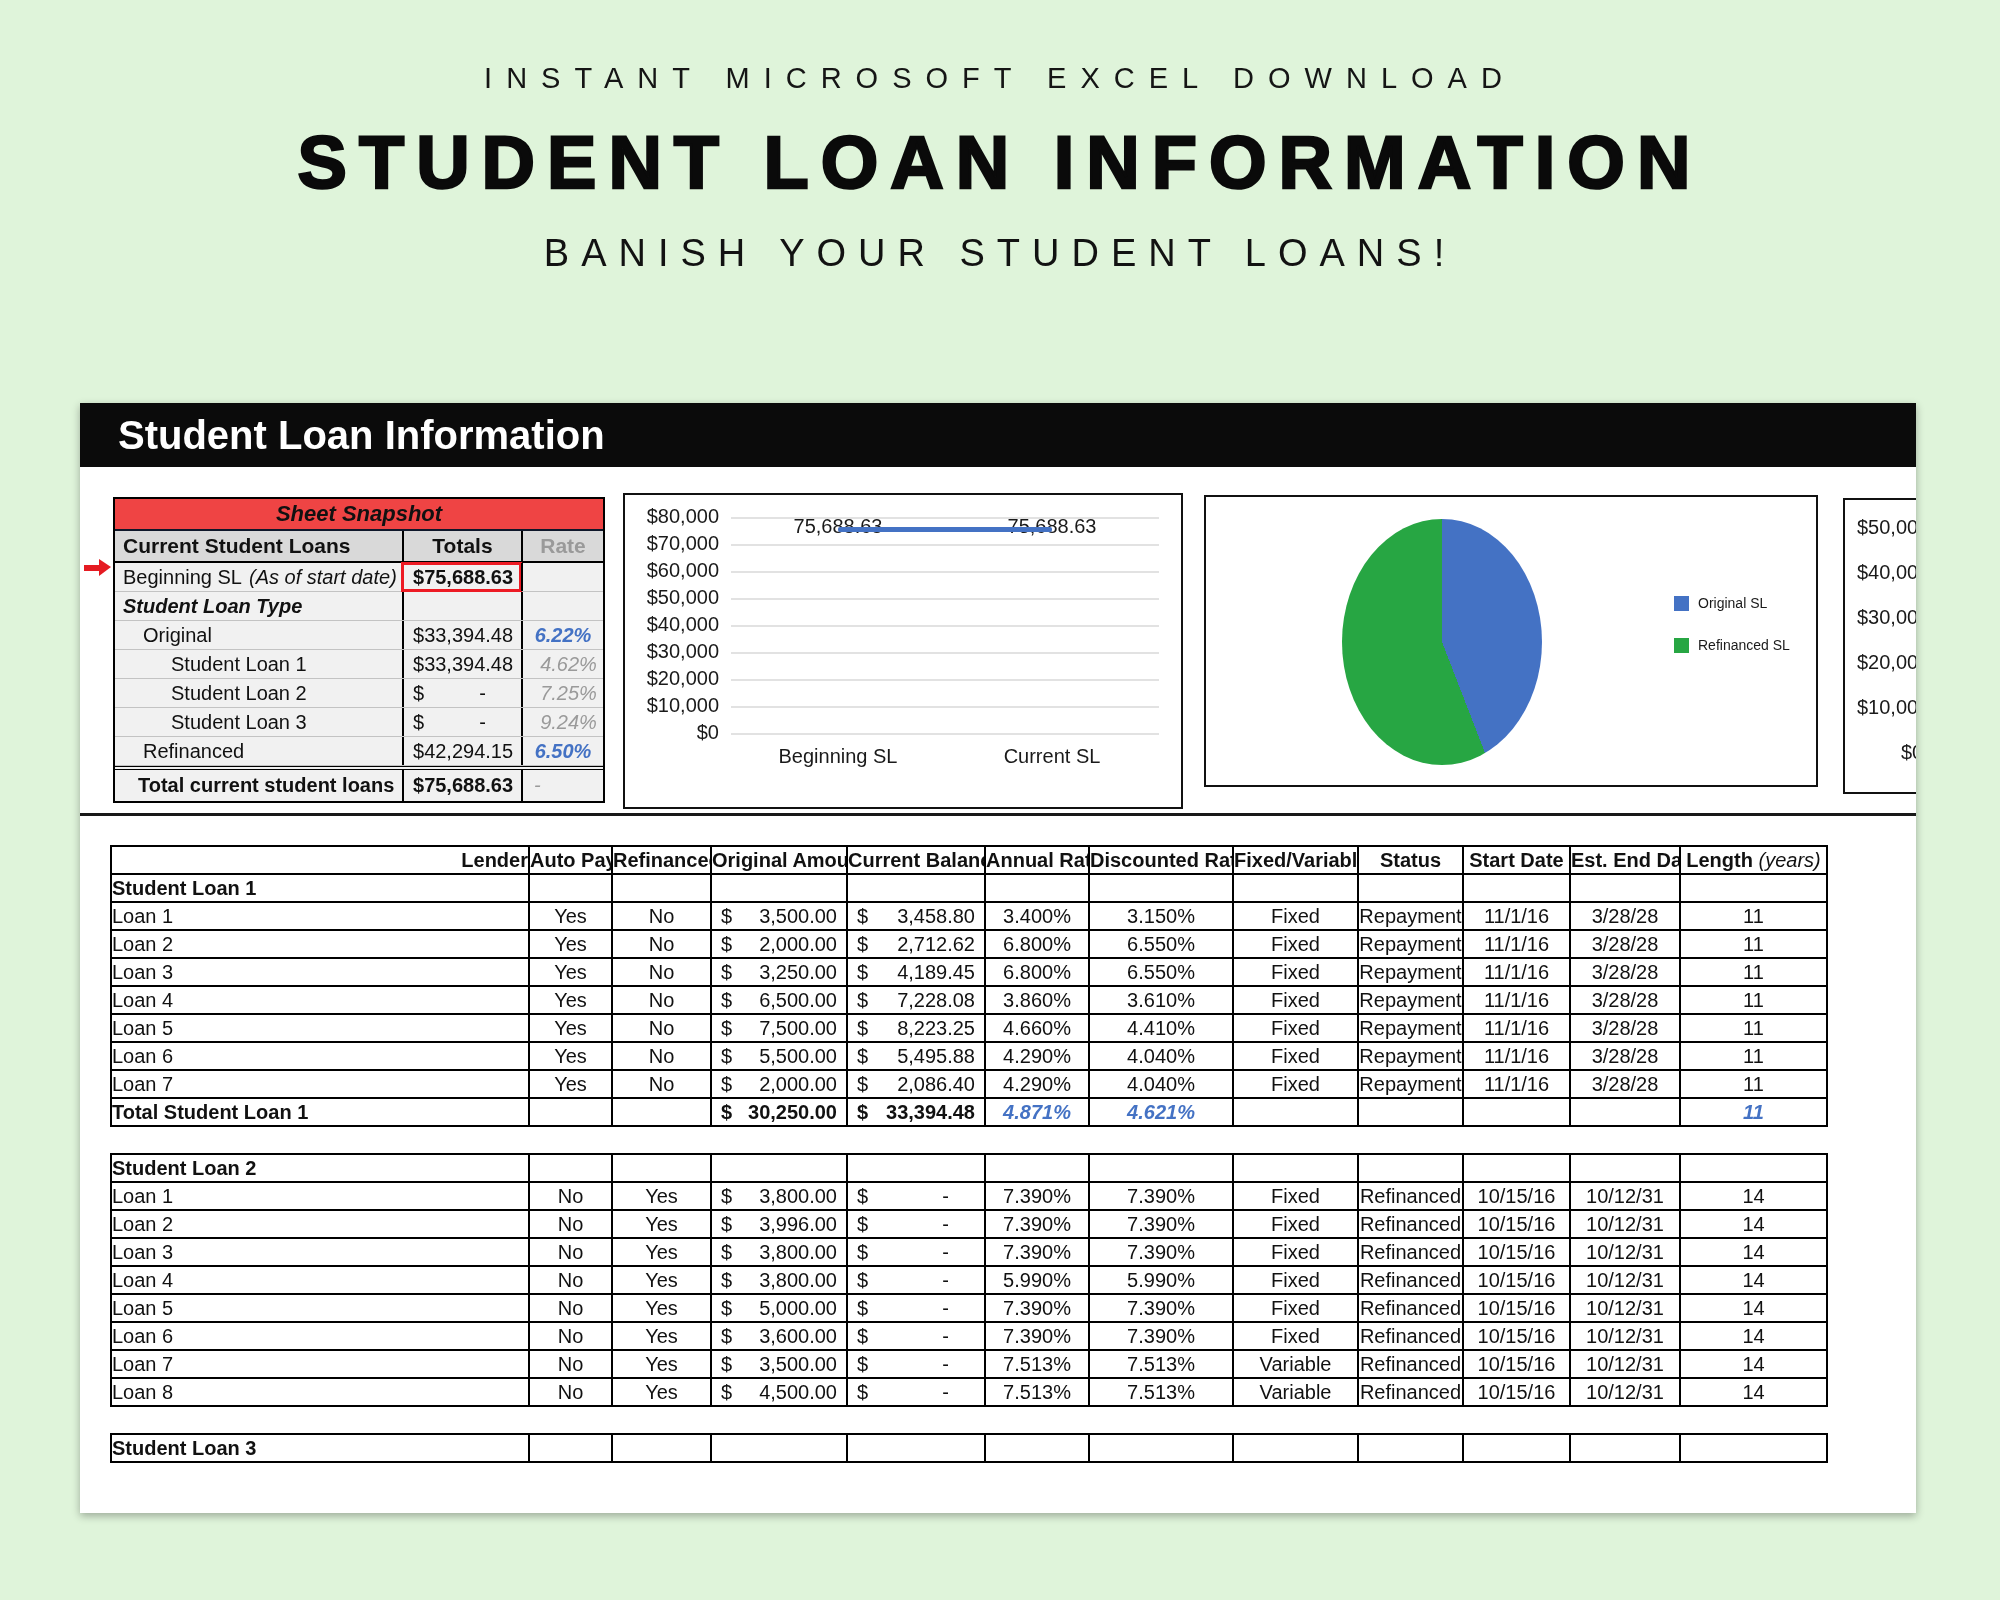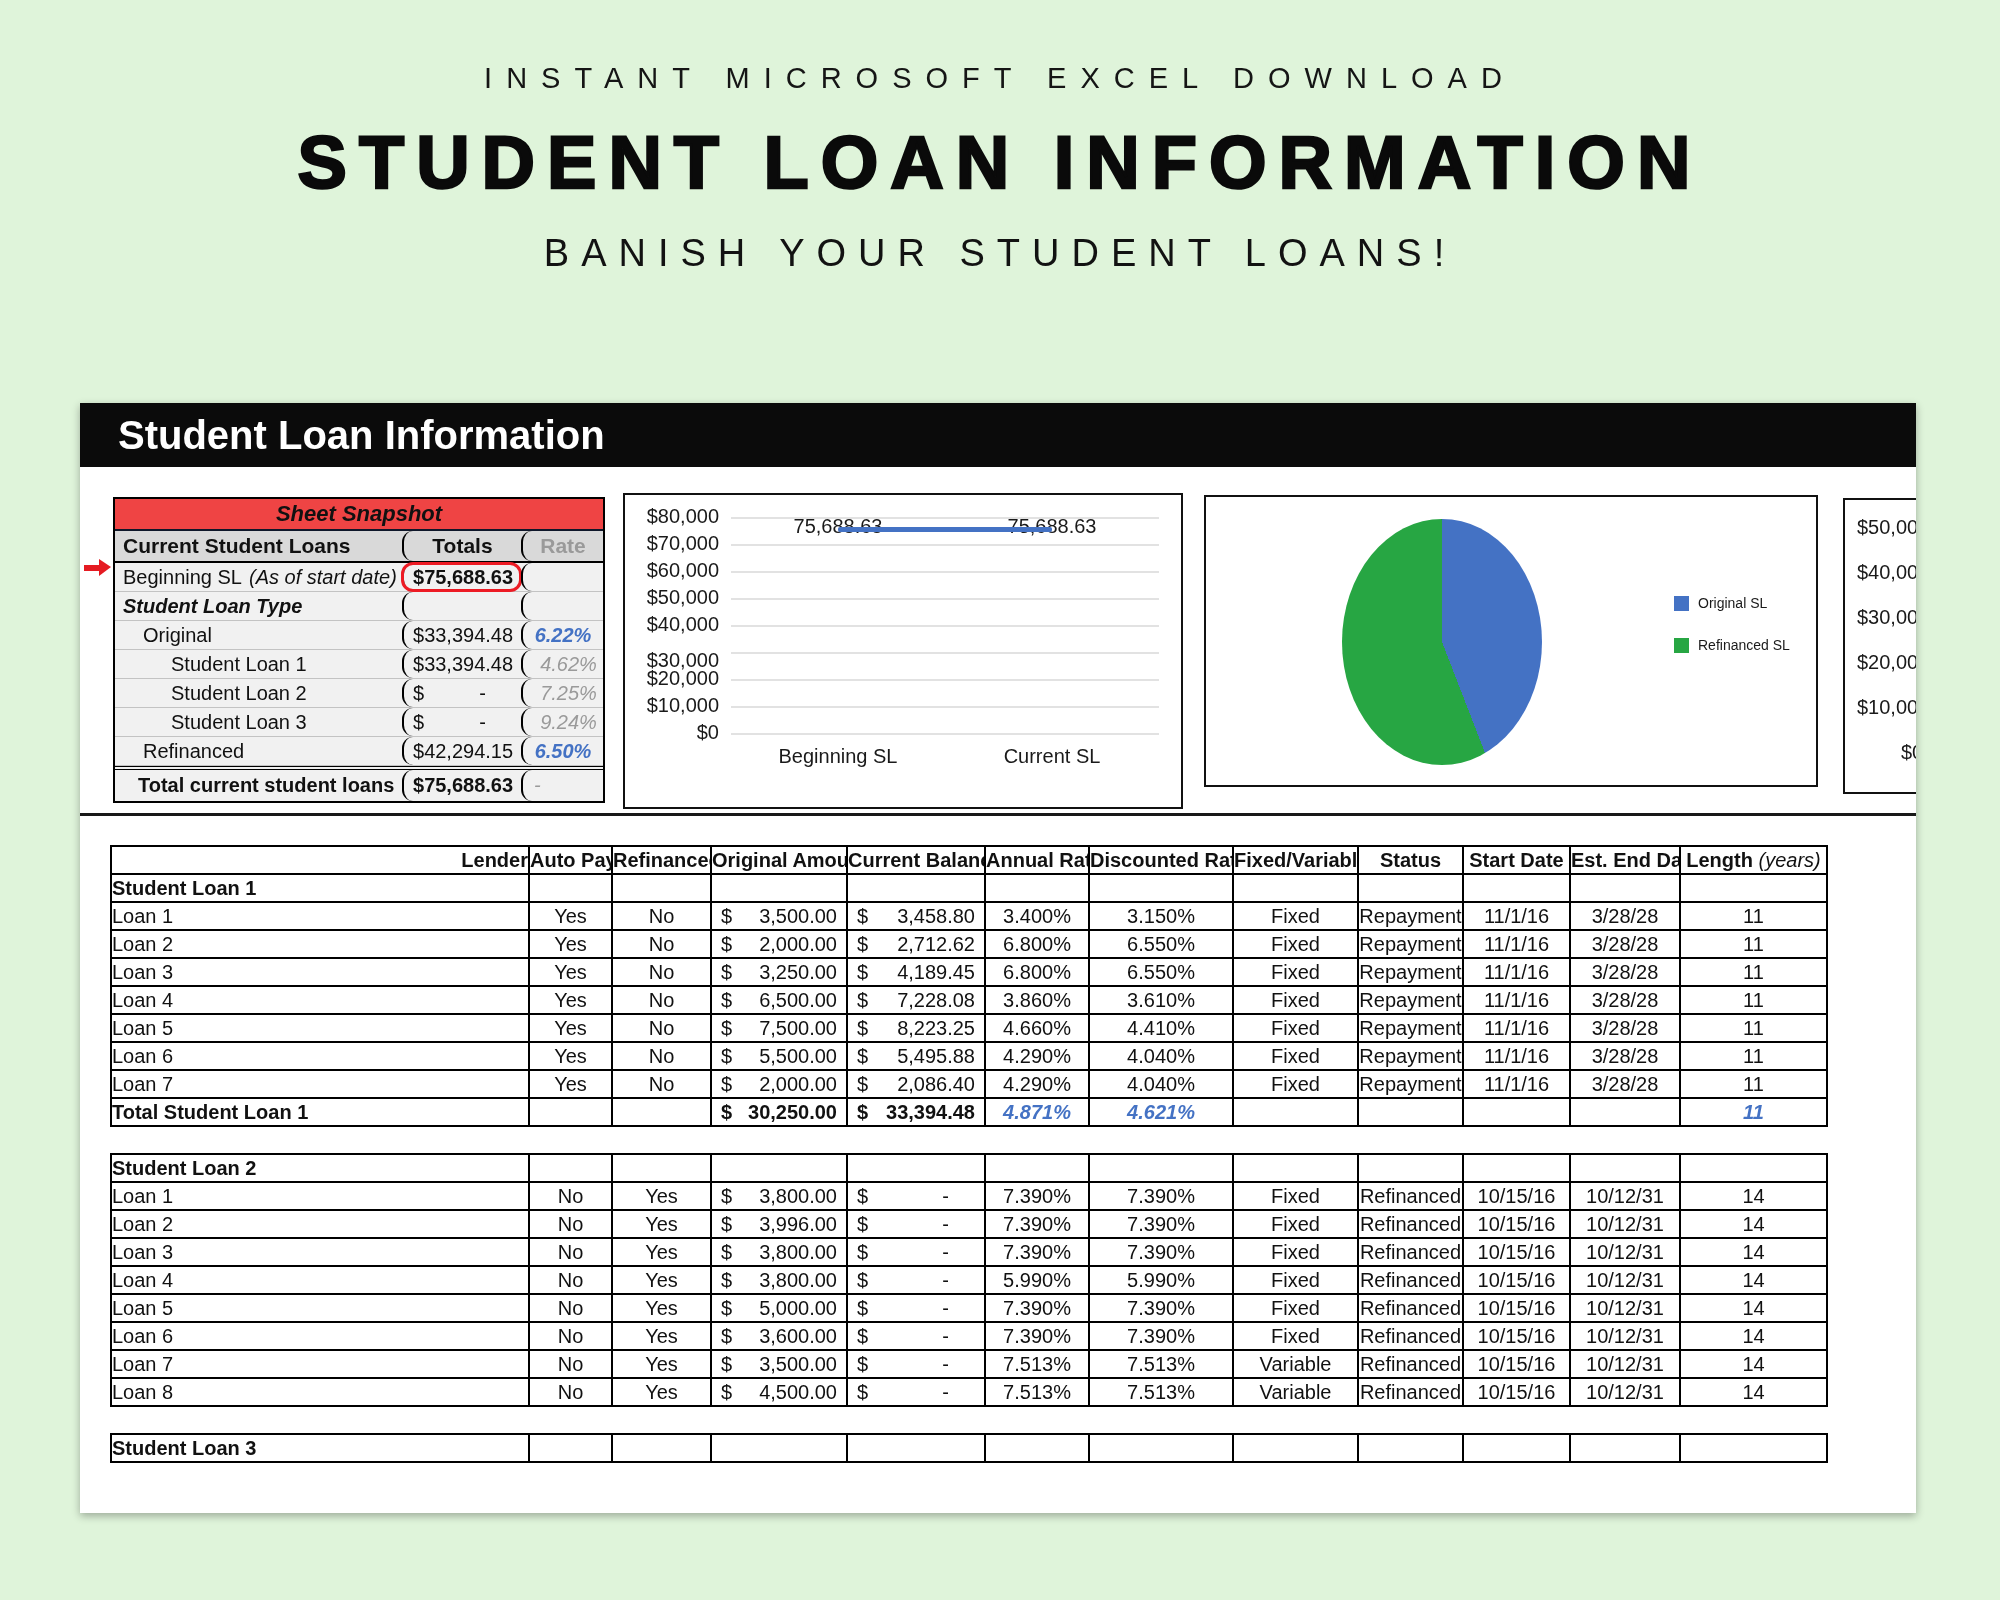--- a/index.html
+++ b/index.html
@@ -34,21 +34,21 @@
   .snap-row{display:grid;grid-template-columns:287px 119px 82px;align-items:center;}
   .snap-row > div{height:100%;display:flex;align-items:center;box-sizing:border-box;overflow:hidden;}
   .snap-h1{height:30px;background:#ef4444;border-bottom:2px solid #0f172a;
            font-weight:700;font-style:italic;font-size:22px;justify-content:center;display:flex;align-items:center;}
   .snap-h2{height:30px;background:#d9d9d9;border-bottom:2px solid #000;font-size:21px;}
   .snap-h2 .c1{font-weight:700;padding-left:8px;}
   .snap-h2 .c2{font-weight:700;justify-content:center;}
   .snap-h2 .c3{font-weight:700;color:#9a9a9a;justify-content:center;}
   .snap-body-row{height:28px;border-bottom:1px solid #c3c3c3;font-size:20px;background:#f1f1f1;}
   .snap-body-row .c2,.snap-body-row .c3{justify-content:center;}
-  .vline{border-left:2px solid #000;border-radius:11px;}
+  .vline{border-left:2px solid #000;}
   .snap-total{height:31px;border-top:4px double #000;font-size:20px;background:#f1f1f1;}
   .money{display:flex;justify-content:space-between;align-items:center;width:100%;padding:0 9px;box-sizing:border-box;}
   .money .amt.dash{padding-right:26px;}
   .bold{font-weight:700;}
   .ital{font-style:italic;}
   .blue-rate{color:#4472c4;font-weight:700;font-style:italic;}
   .gray-rate{color:#9a9a9a;font-style:italic;padding-left:11px;}
   .redbox{outline:3px solid #ed1b24;outline-offset:-2px;}
 
   
@@ -213,21 +213,21 @@
     </div>
   </div>
 
   <div id="chart1" class="abs">
     <div id="c1-ticks">
         <div class="ytick" style="top: 10px;">$80,000</div>
         <div class="ytick" style="top: 37px;">$70,000</div>
         <div class="ytick" style="top: 64px;">$60,000</div>
         <div class="ytick" style="top: 91px;">$50,000</div>
         <div class="ytick" style="top: 118px;">$40,000</div>
-        <div class="ytick" style="top: 154px;">$30,000</div>
+        <div class="ytick" style="top: 145px;">$30,000</div>
         <div class="ytick" style="top: 172px;">$20,000</div>
         <div class="ytick" style="top: 199px;">$10,000</div>
         <div class="ytick" style="top: 226px;">$0</div>
       </div>
     <div id="c1-plot">
         <div class="gridline" style="top: 0px;"></div>
         <div class="gridline" style="top: 27px;"></div>
         <div class="gridline" style="top: 54px;"></div>
         <div class="gridline" style="top: 81px;"></div>
         <div class="gridline" style="top: 108px;"></div>

